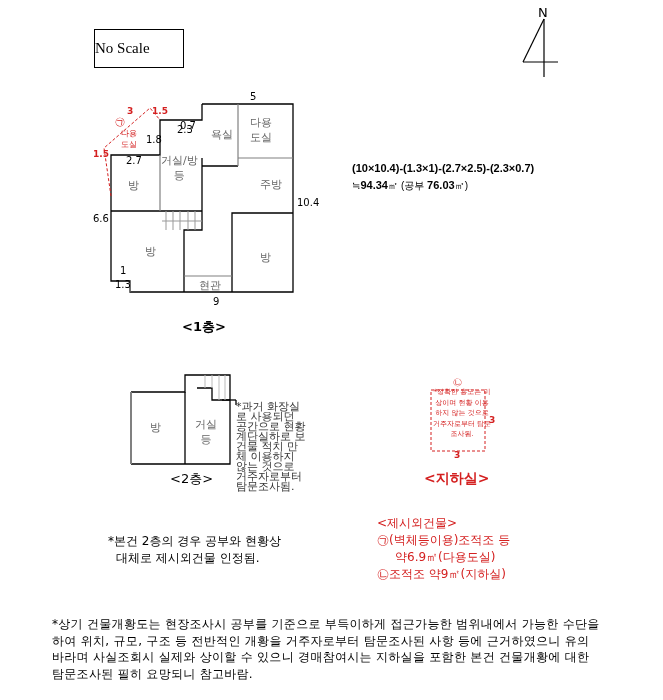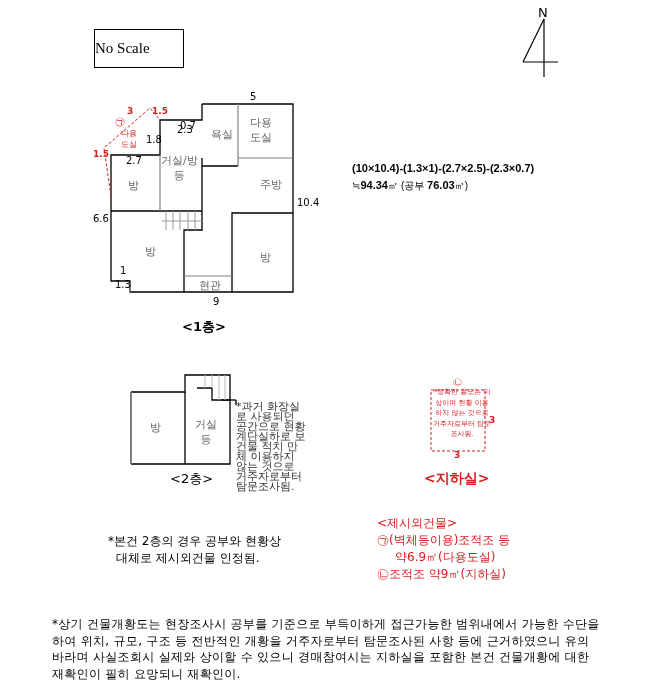--- a/index.html
+++ b/index.html
@@ -149,14 +149,14 @@
   <div>&lt;제시외건물&gt;</div>
   <div>㉠(벽체등이용)조적조 등</div>
   <div class="indent">약6.9㎡(다용도실)</div>
   <div>㉡조적조 약9㎡(지하실)</div>
 </div>
 
 <div class="abs footer">
   <div>*상기 건물개황도는 현장조사시 공부를 기준으로 부득이하게 접근가능한 범위내에서 가능한 수단을</div>
   <div>하여 위치, 규모, 구조 등 전반적인 개황을 거주자로부터 탐문조사된 사항 등에 근거하였으니 유의</div>
   <div>바라며 사실조회시 실제와 상이할 수 있으니 경매참여시는 지하실을 포함한 본건 건물개황에 대한</div>
-  <div>재확인이 필히 요망되니 재확인이.</div>
+  <div>탐문조사된 필히 요망되니 참고바람.</div>
 </div>
 
 </body></html>

